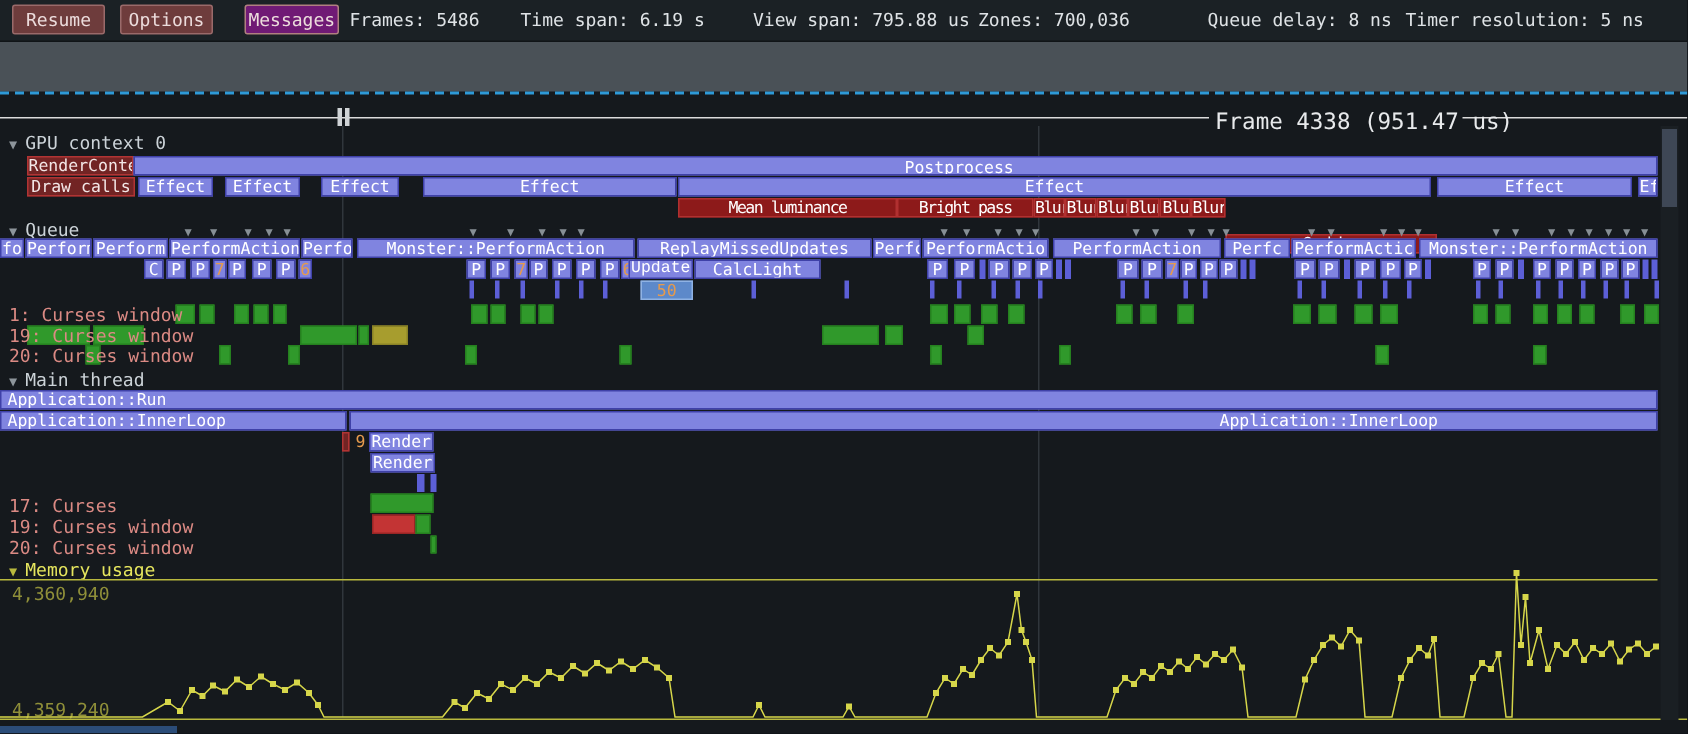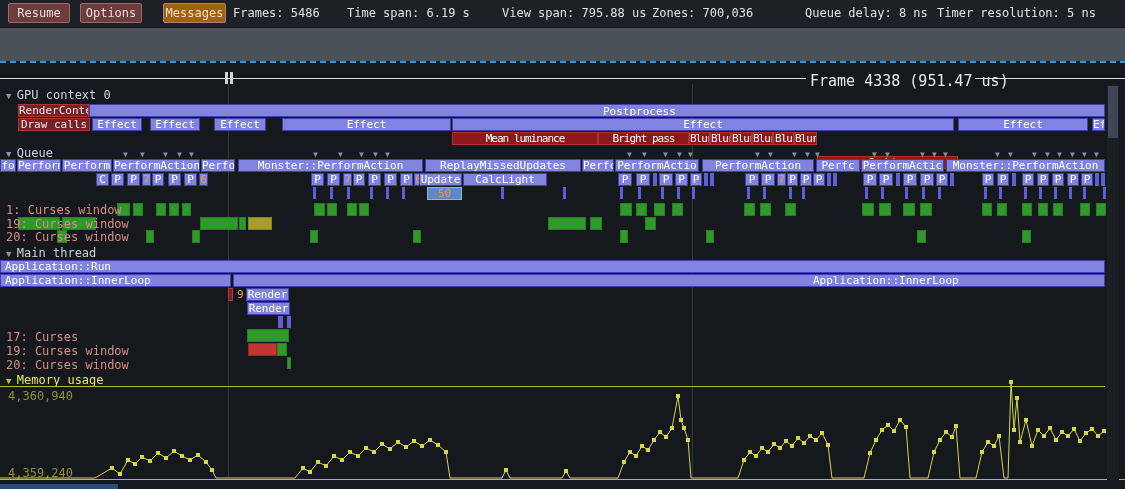--- a/index.html
+++ b/index.html
@@ -4,21 +4,21 @@
 <style>
   *{margin:0;padding:0;box-sizing:border-box}
   html,body{background:#0f1316}
   .stage{position:relative;width:1125px;height:489px;background:#15191d;overflow:hidden;
          font-family:"DejaVu Sans Mono",monospace;color:#e8eaec}
   .abs{position:absolute}
   
   .toolbar{position:absolute;left:0;top:0;width:1125px;height:28px;background:#1b2125;border-bottom:1px solid #101417}
   .btn{position:absolute;top:3px;height:20px;background:#6e3c3c;border:1px solid #9a6a6a;
        color:#ecdcdc;font-size:12px;line-height:18px;text-align:center;border-radius:2px;cursor:pointer}
-  .btn.msg{background:#a16207;border-color:#b08080}
+  .btn.msg{background:#701a75;border-color:#b08080}
   .stat{position:absolute;top:6px;font-size:12px;color:#dfe3e6;white-space:pre}
   
   .band{position:absolute;left:0;top:28px;width:1125px;height:33px;background:#4a5157}
   .dash{position:absolute;left:0;top:61px;width:1125px;height:2px;
         background:repeating-linear-gradient(90deg,#2e9ad8 0 6px,transparent 6px 10px)}
   
   .rline{position:absolute;top:78px;height:1px;background:#dcdcdc}
   .handlebar{position:absolute;top:72px;width:3px;height:12px;background:#cfd3d6}
   .framelabel{position:absolute;top:72px;font-size:15px;color:#e8eaec;white-space:pre}
   .vsep{position:absolute;width:1px;background:#30363c}
@@ -166,21 +166,21 @@
       <div class="zone" style="left: 184px; width: 13px;">P</div>
       <div class="zone accent" style="left: 199px; width: 9px;">6</div>
       <div class="zone" style="left: 311px; width: 13px;">P</div>
       <div class="zone" style="left: 327px; width: 13px;">P</div>
       <div class="zone accent" style="left: 343px; width: 9px;">7</div>
       <div class="zone" style="left: 353px; width: 12px;">P</div>
       <div class="zone" style="left: 368px; width: 13px;">P</div>
       <div class="zone" style="left: 384px; width: 13px;">P</div>
       <div class="zone" style="left: 400px; width: 13px;">P</div>
       <div class="zone accent" style="left: 414px; width: 9px;">6</div>
-      <div class="zone" style="left: 419px; width: 43px;">Update</div>
+      <div class="zone" style="left: 419px; width: 43px; font-family: Liberation Mono, monospace;">Update</div>
       <div class="zone" style="left: 463px; width: 84px;">CalcLight</div>
       <div class="zone" style="left: 618px; width: 14px;">P</div>
       <div class="zone" style="left: 636px; width: 14px;">P</div>
       <div class="tick" style="left: 653px; top: 0px; width: 4px; height: 13px;"></div>
       <div class="zone" style="left: 659px; width: 14px;">P</div>
       <div class="zone" style="left: 675px; width: 13px;">P</div>
       <div class="zone" style="left: 690px; width: 12px;">P</div>
       <div class="tick" style="left: 704px; top: 0px; width: 4px; height: 13px;"></div>
       <div class="tick" style="left: 710px; top: 0px; width: 4px; height: 13px;"></div>
       <div class="zone" style="left: 745px; width: 14px;">P</div>

